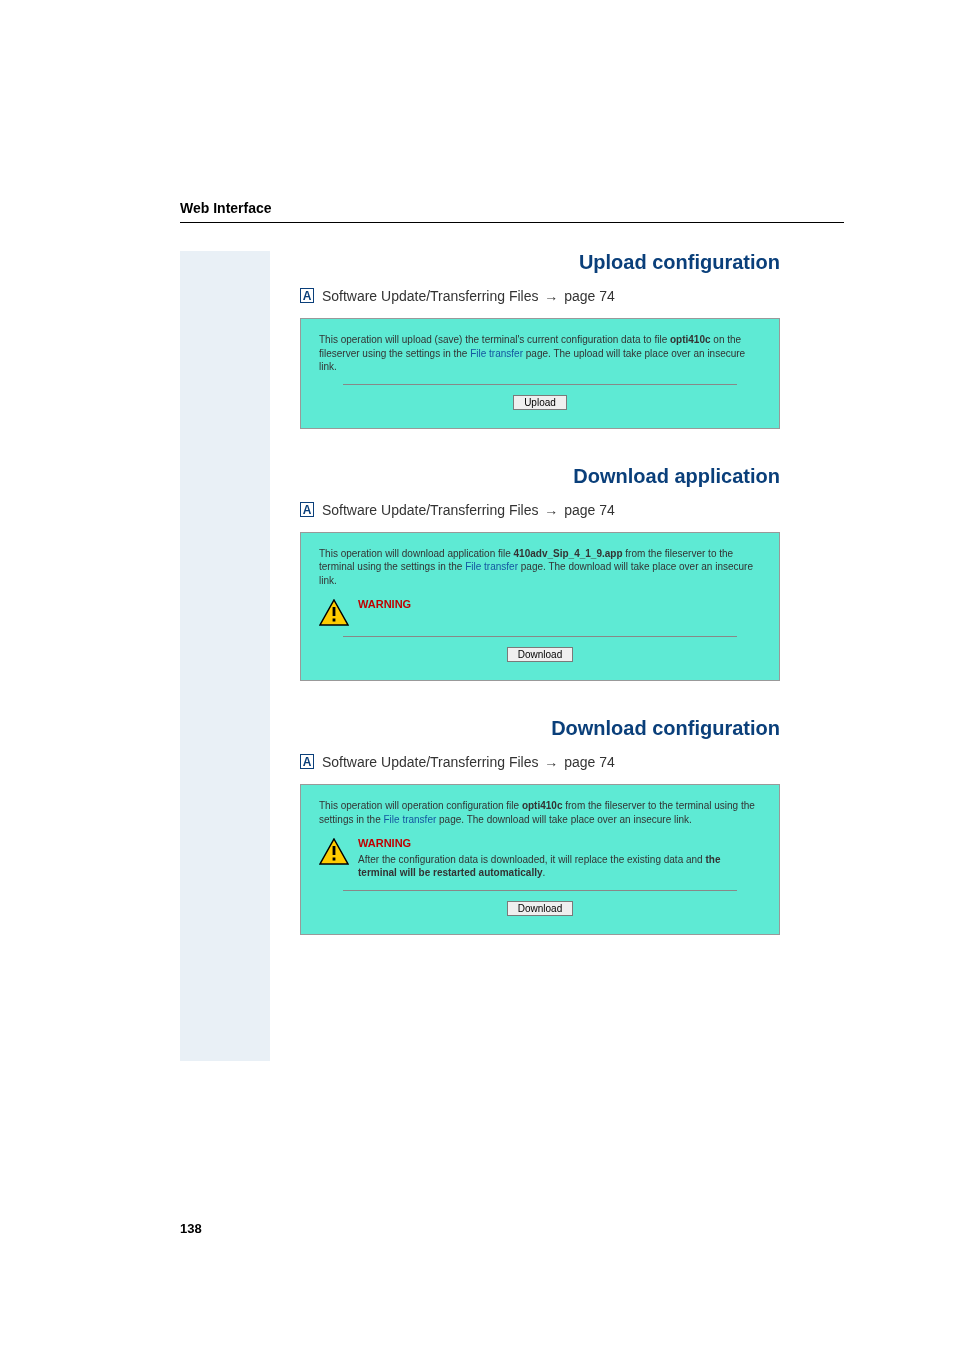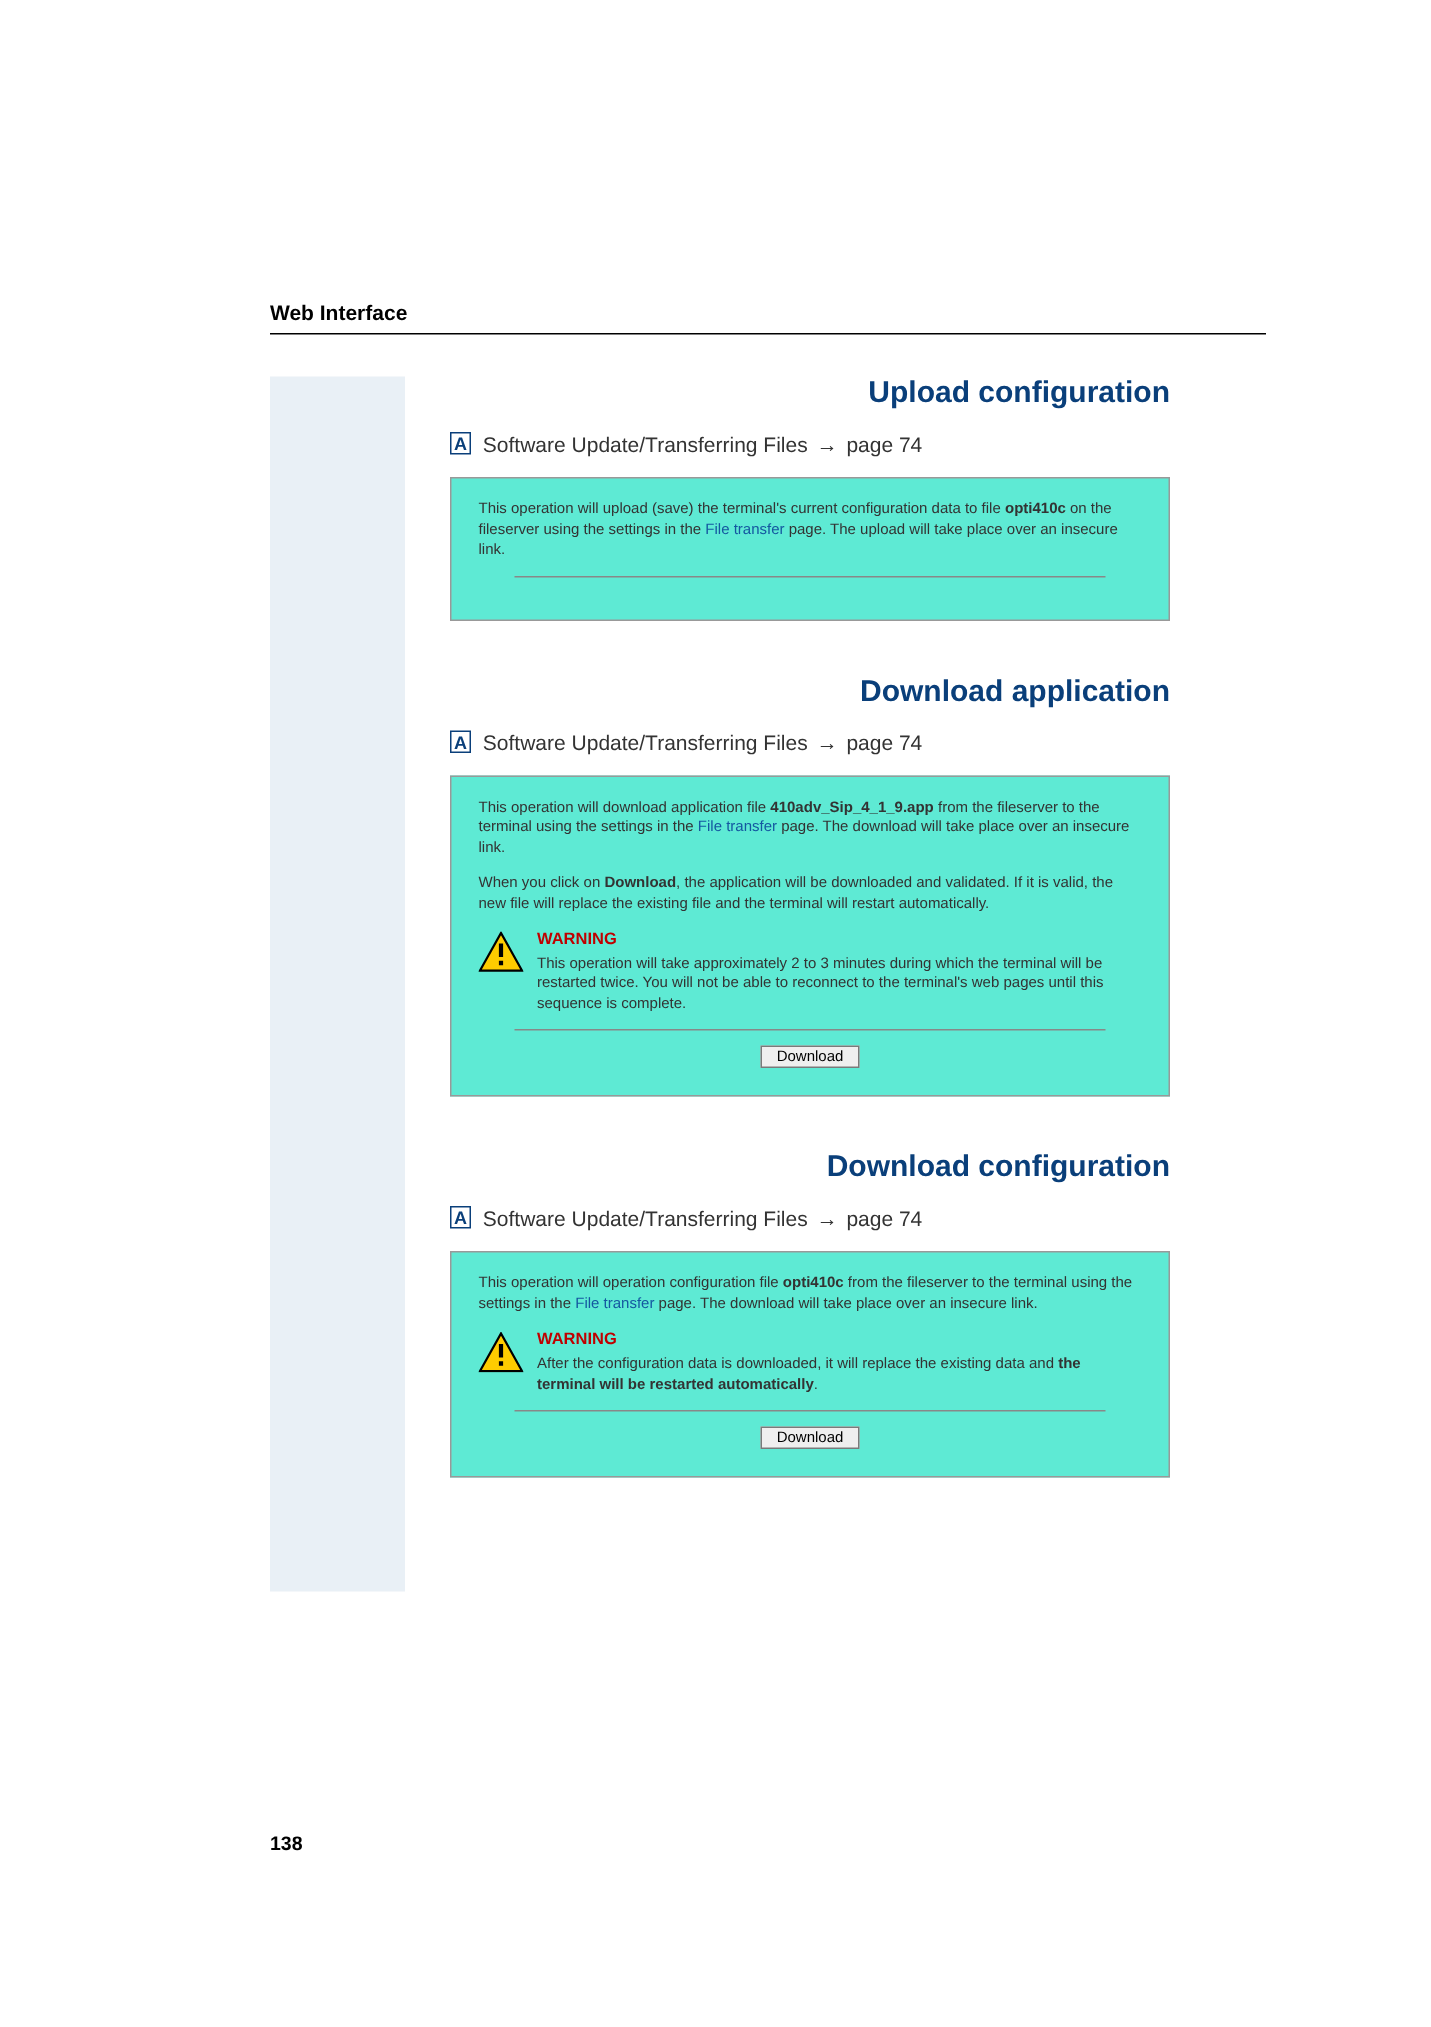--- a/index.html
+++ b/index.html
@@ -128,52 +128,51 @@
       <span>Software Update/Transferring Files</span>
       <span class="arrow">→</span>
       <span>page 74</span>
     </div>
 
     <div class="panel">
       <p>
         <span>This operation will upload (save) the terminal's current configuration data to file </span><span class="bold">opti410c</span><span> on the fileserver using the settings in the </span><a href="#" class="link">File transfer</a><span> page. The upload will take place over an insecure link.</span>
       </p>
       <hr>
+      <div class="btn-row">
+        <button class="btn">Upload</button>
+      </div>
     </div>
   </div>
 
   <div class="content-col" style="margin-top:36px;">
     <div class="section-title">Download application</div>
 
     <div class="ref-line">
       <span class="boxA">A</span>
       <span>Software Update/Transferring Files</span>
       <span class="arrow">→</span>
       <span>page 74</span>
     </div>
 
     <div class="panel">
       <p>
         <span>This operation will download application file </span><span class="bold">410adv_Sip_4_1_9.app</span><span> from the fileserver to the terminal using the settings in the </span><a href="#" class="link">File transfer</a><span> page. The download will take place over an insecure link.</span>
-      </p>
-      <p>
-        <span>When you click on </span><span class="bold">Download</span><span>, the application will be downloaded and validated. If it is valid, the new file will replace the existing file and the terminal will restart automatically.</span>
       </p>
 
       <div class="warn-block">
         <div class="warn-icon">
           <svg width="30" height="27" viewBox="0 0 30 27">
             <polygon points="15,1 29,26 1,26" fill="#ffcc00" stroke="#000" stroke-width="1.5"></polygon>
             <rect x="13.6" y="8" width="2.8" height="9" fill="#000"></rect>
             <rect x="13.6" y="19.5" width="2.8" height="3" fill="#000"></rect>
           </svg>
         </div>
         <div>
           <div class="warn-title">WARNING</div>
-          <div>This operation will take approximately 2 to 3 minutes during which the terminal will be restarted twice. You will not be able to reconnect to the terminal's web pages until this sequence is complete.</div>
         </div>
       </div>
 
       <hr>
       <div class="btn-row">
         <button class="btn">Download</button>
       </div>
     </div>
   </div>
 

